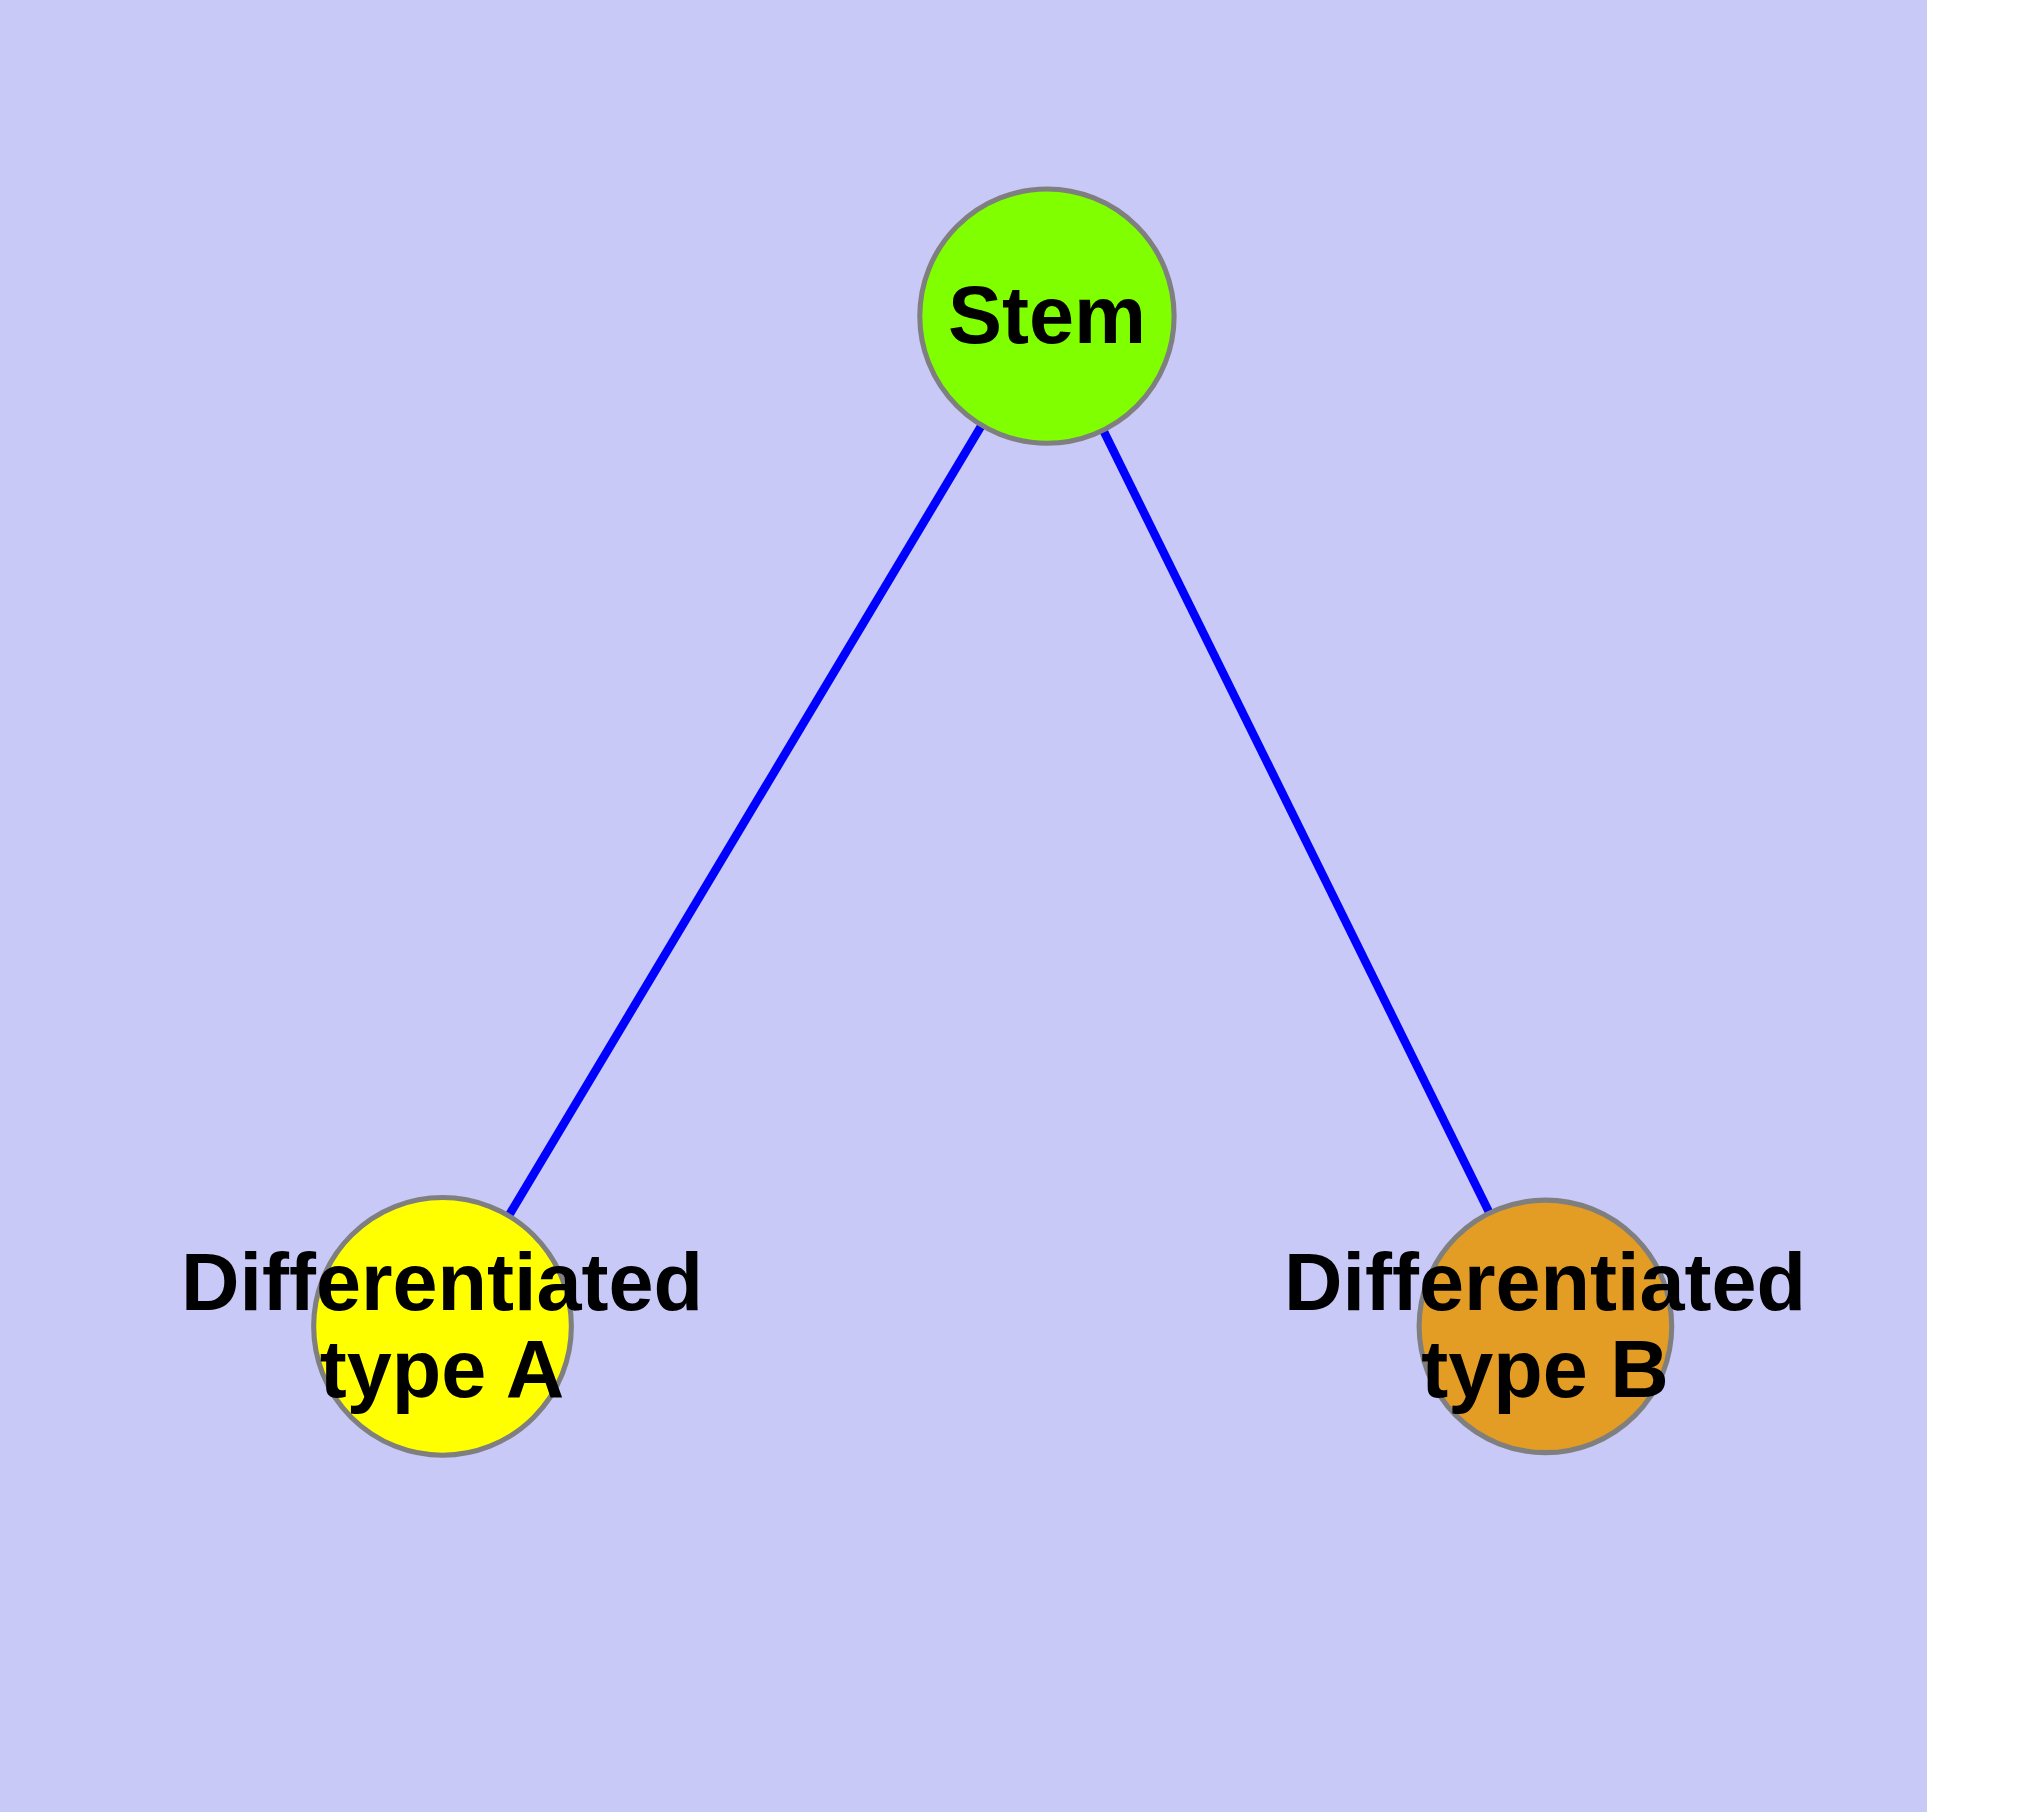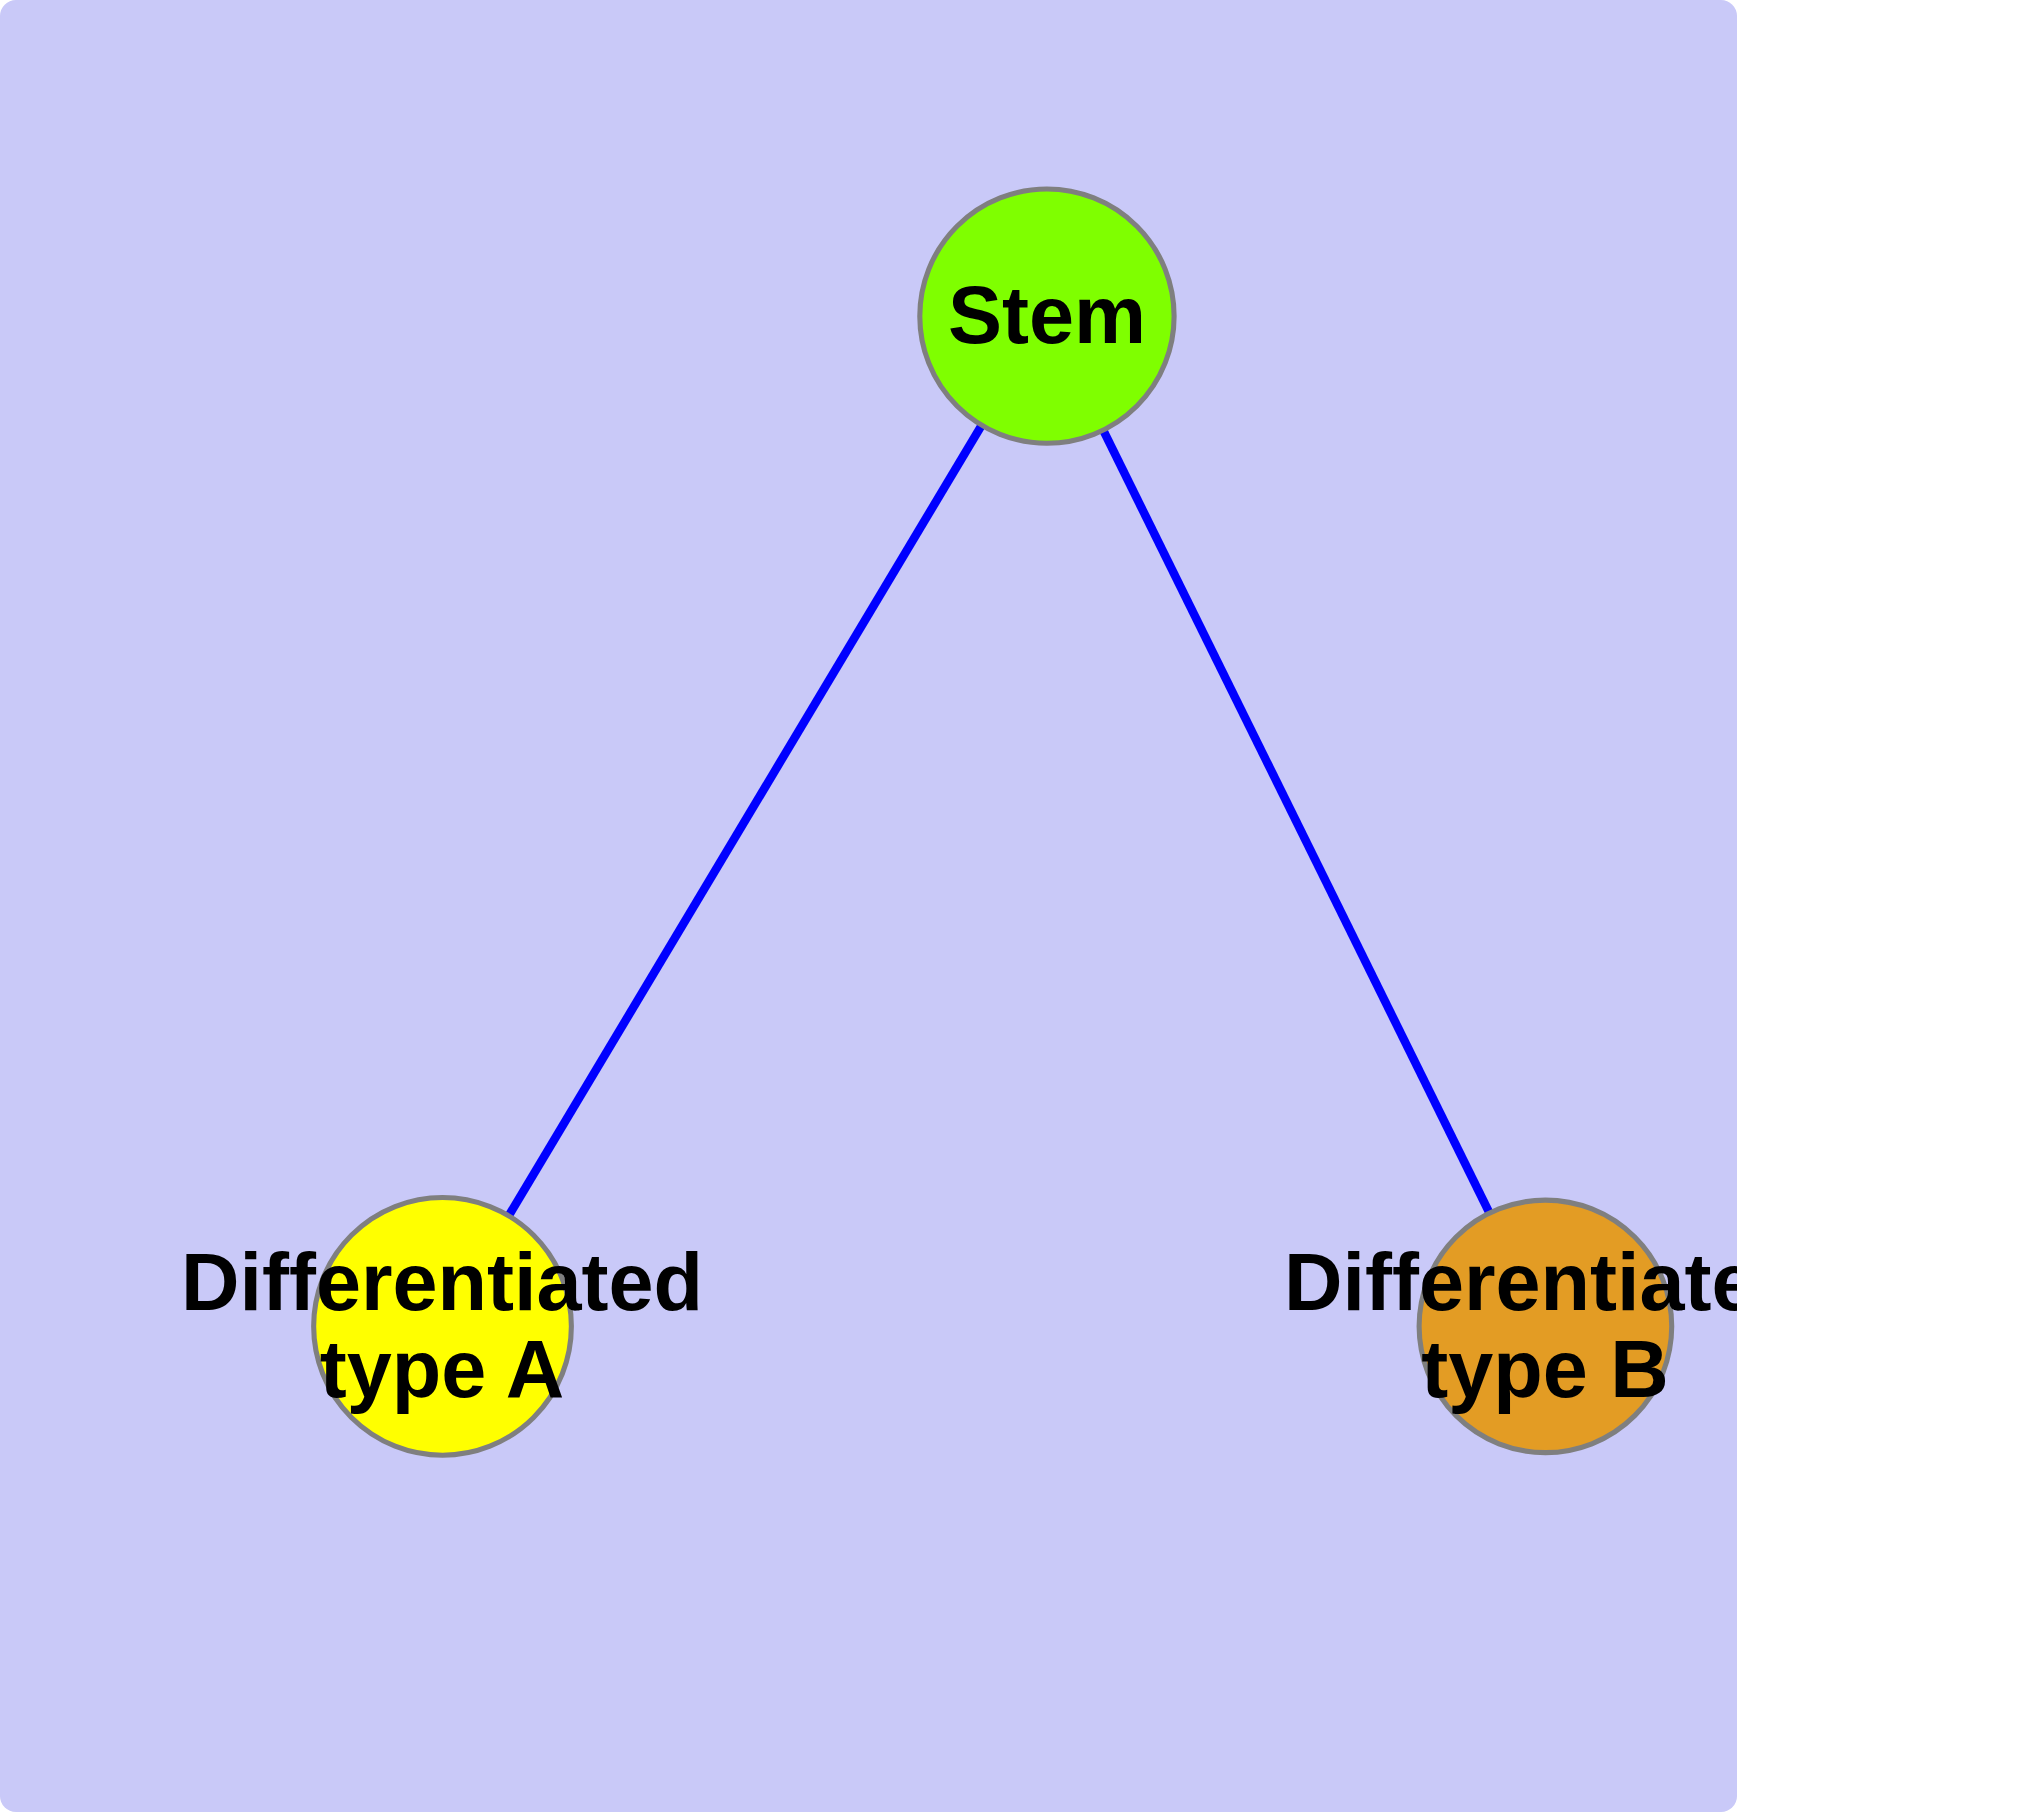--- a/index.html
+++ b/index.html
@@ -31,21 +31,21 @@
     color: #000000;
     white-space: pre;
     line-height: 1.08;
     pointer-events: none;
     transform: translate(-50%, -50%);
   }
 </style>
 </head>
 <body>
 
-<div id="canvas" style="width: 1737px; height: 1812px; border-radius: 16px;">
+<div id="canvas" style="width: 1927px; height: 1812px;">
 
   <svg id="graph-svg" viewBox="0 0 2384 2138" preserveAspectRatio="none" style="width: 2021px; height: 1812px;">
 
     <rect id="bg-rect" x="0" y="0" width="2384" height="2138" fill="#c9c9f8"></rect>
 
     <g id="edge-layer">
       <line id="edge-stem-to-a" x1="1235" y1="373" x2="522" y2="1565" stroke="#0000ff" stroke-width="10" stroke-linecap="butt"></line>
       <line id="edge-stem-to-b" x1="1235" y1="373" x2="1823" y2="1565" stroke="#0000ff" stroke-width="10" stroke-linecap="butt"></line>
     </g>
 

